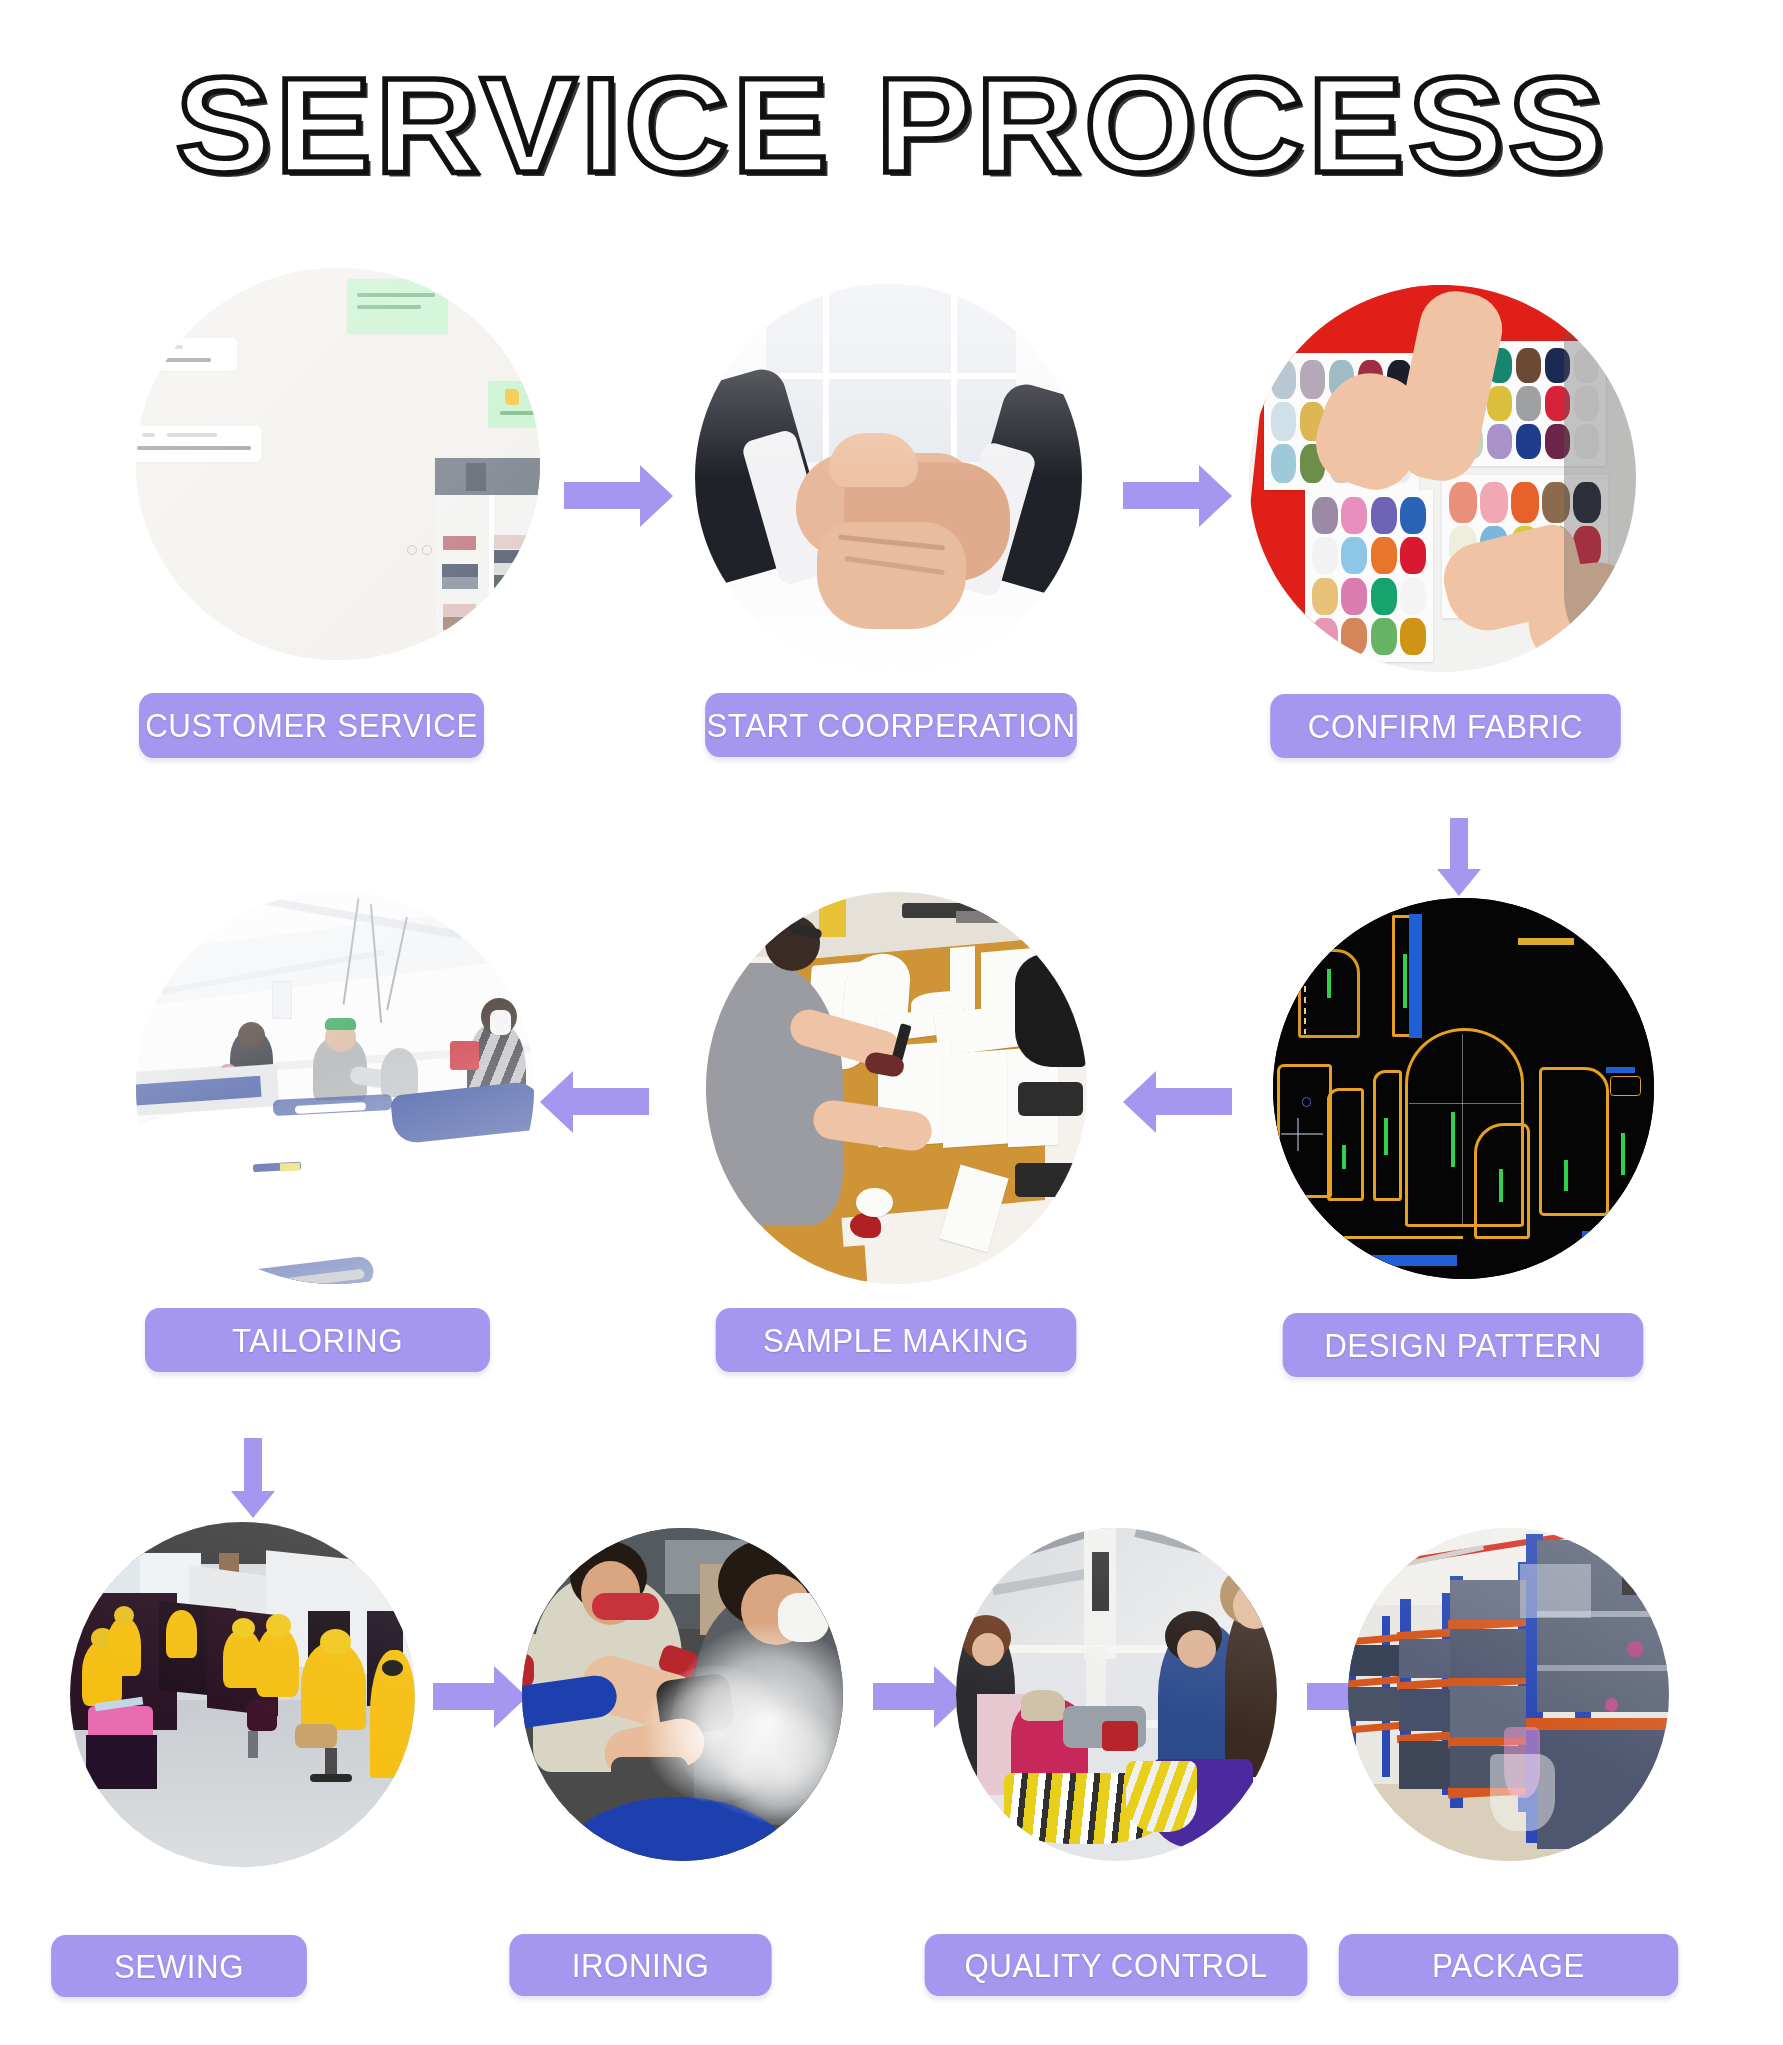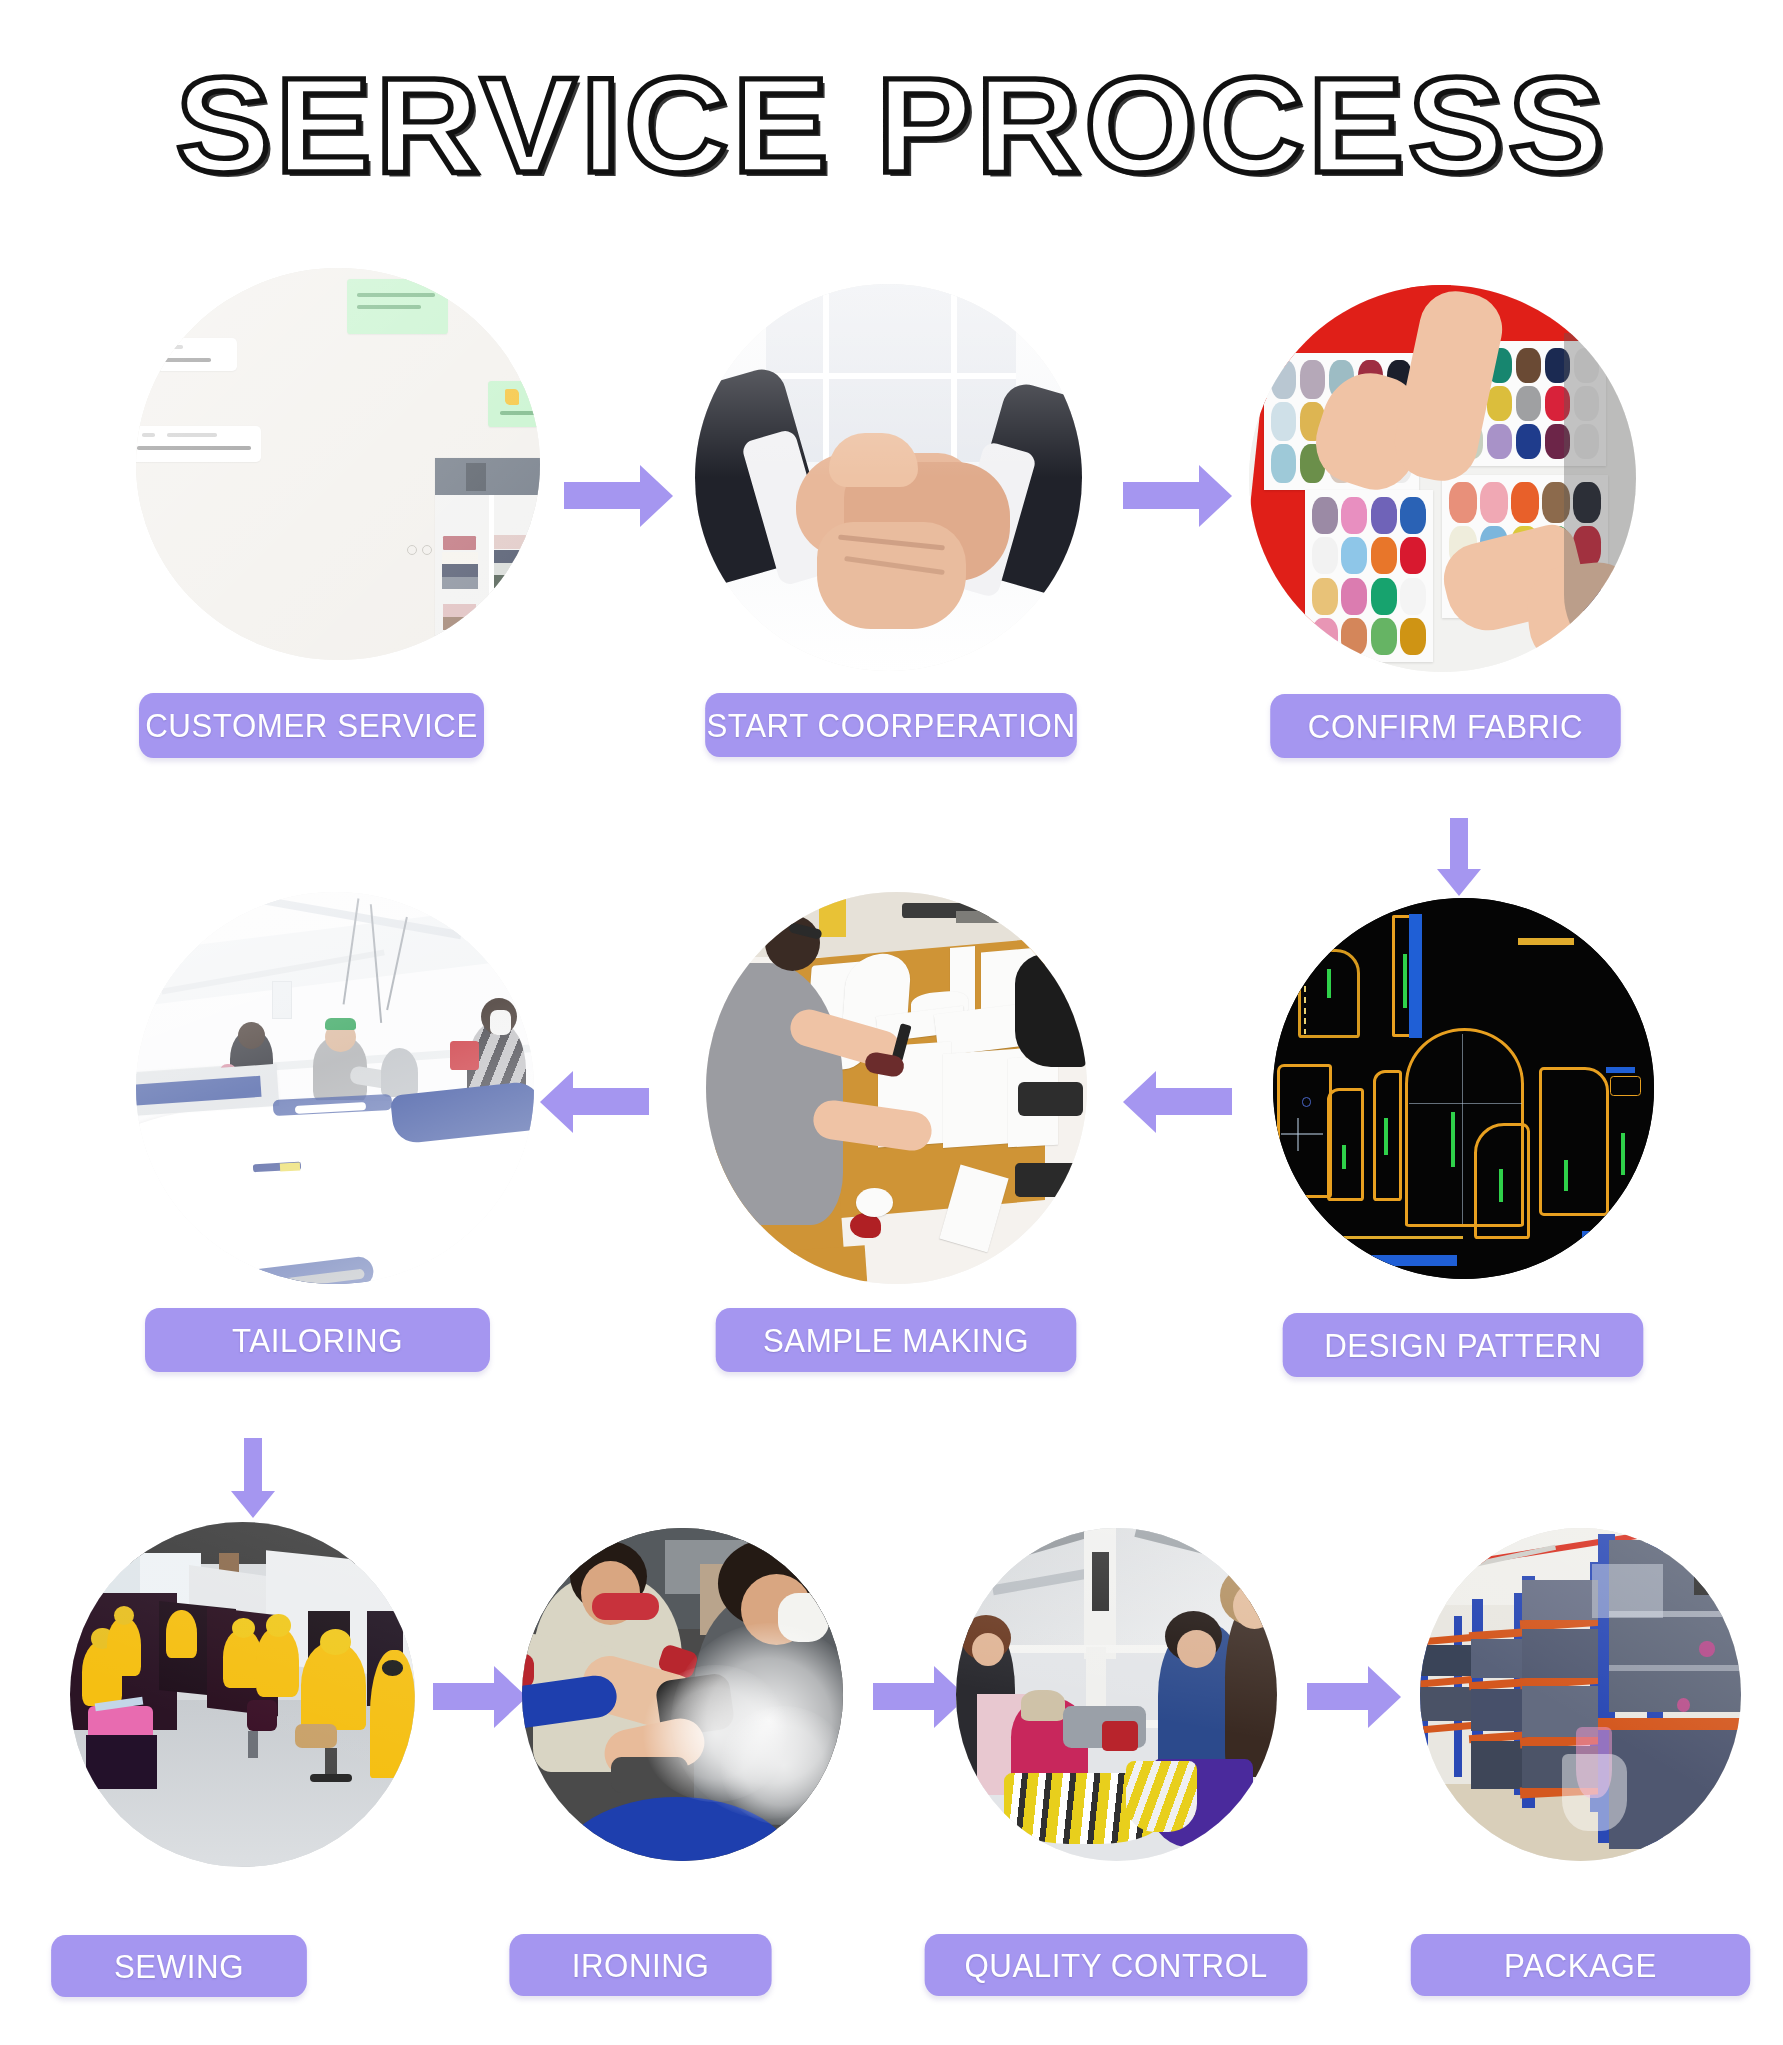--- a/index.html
+++ b/index.html
@@ -617,21 +617,21 @@
       <div class="qc-garment" style="left:48px;top:245px;width:161px;height:71px;background:repeating-linear-gradient(96deg,#e8cf1c 0 10.7px,#ffffff 10.7px 18px,#303030 18px 24px);"></div>
       <div class="qc-garment" style="left:170px;top:233px;width:71px;height:71px;background:repeating-linear-gradient(110deg,#e8cf1c 0 9.5px,#f0f0f0 9.5px 16.6px);"></div>
       <div style="position:absolute;inset:0;background:linear-gradient(190deg,rgba(255,255,255,.2),rgba(255,255,255,0) 55%);"></div>
     </div>
   </div>
   <div class="pill" style="left:-48px; top:406px; width:416px; height:62px;">QUALITY CONTROL</div>
 </div>
 
 <div class="arrow-right" style="left:1307px; top:1683px; width:62px;"></div>
 
-<div class="node" style="left:1420px; top:1528px;">
+<div class="node" style="left:1348px; top:1528px;">
   <div class="circle" style="width:321px;height:333px;">
     <div class="scene pk-bg">
       <div class="pk-ceiling" style="left:0;top:0;width:321px;height:77px;"></div>
       <div style="position:absolute;left:24px;top:12px;width:297px;height:6px;background:#d83020;transform:rotate(-9deg);"></div>
       <div style="position:absolute;left:0;top:31px;width:137px;height:4.8px;background:#cfcec9;transform:rotate(-12deg);"></div>
       <div class="pk-floor" style="left:0;top:256px;width:321px;height:77px;"></div>
       <div class="pk-post" style="left:0;top:83px;width:8.3px;height:166px;"></div>
       <div class="pk-post" style="left:34px;top:88px;width:8.3px;height:161px;"></div>
       <div class="pk-shelf" style="left:0;top:108px;width:57px;height:7.1px;transform:rotate(-5deg);"></div>
       <div class="pk-shelf" style="left:0;top:150px;width:57px;height:7.1px;transform:rotate(-5deg);"></div>

